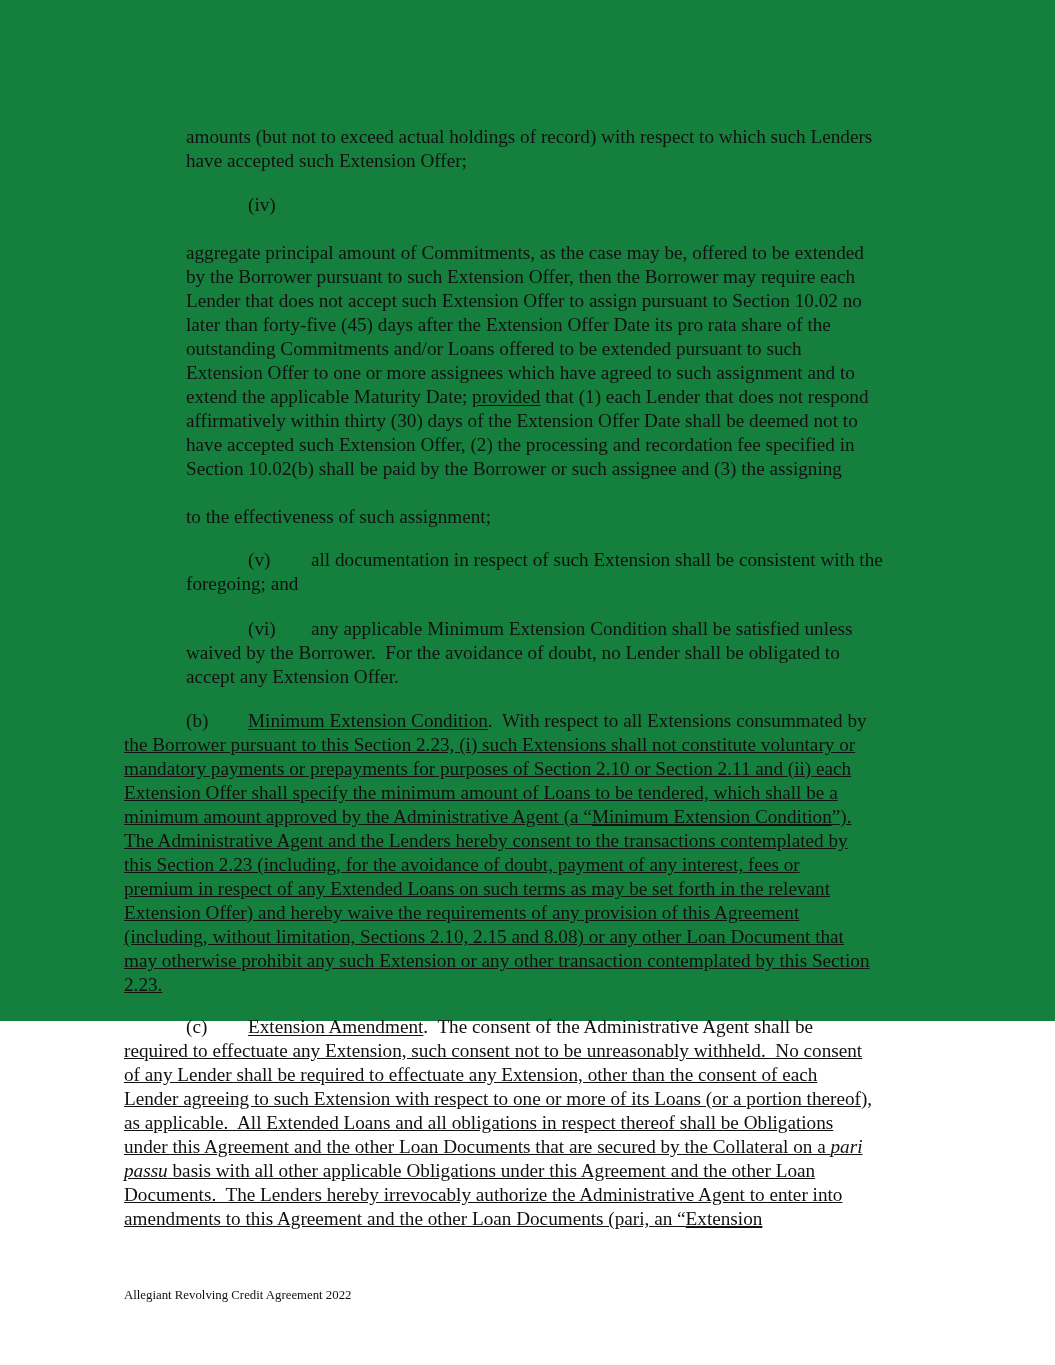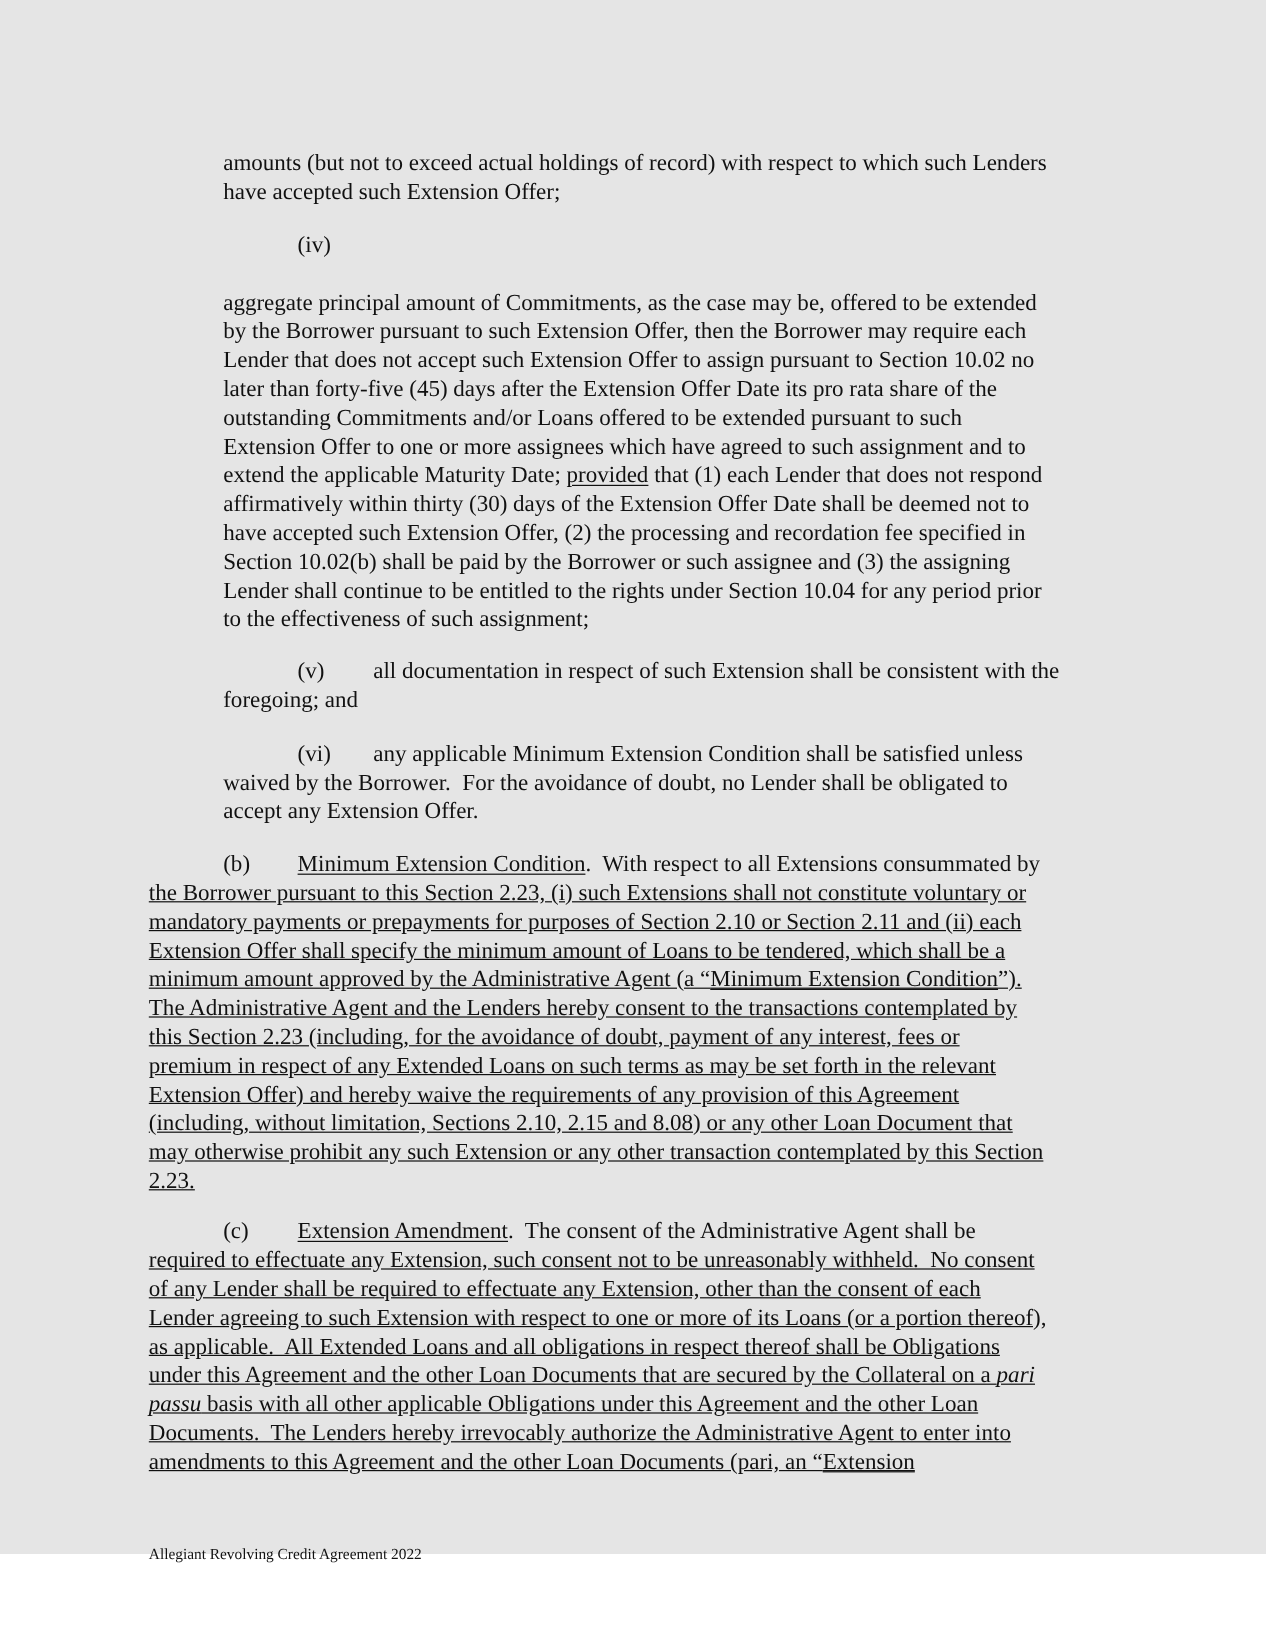--- a/index.html
+++ b/index.html
@@ -1,19 +1,19 @@
 <!DOCTYPE html>
 <html><head>
   <meta charset="utf-8">
   <style>
     html, body { margin: 0; padding: 0; background: #ffffff; }
     body { width: 1055px; height: 1365px; position: relative; overflow: hidden; }
     .page {
-      position: absolute; left: 0; top: 0; width: 1055px; height: 1295px;
-      background: #e5e5e5; color: #111111;
+      position: absolute; left: 0; top: 0; width: 1055px; height: 1021px;
+      background: #15803d; color: #111111;
       font-family: "Liberation Serif", "DejaVu Serif", serif;
       font-size: 19.2px;
       text-align: center;
     }
     .line {
       position: absolute; white-space: pre; line-height: 24px; height: 24px;
     }
     .ind1 { left: 186px; }
     .ind0 { left: 124px; text-decoration: underline; }
     .num1 { left: 248px; }
@@ -36,21 +36,20 @@
   <div class="line ind1" style="top:241px">aggregate principal amount of Commitments, as the case may be, offered to be extended</div>
   <div class="line ind1" style="top:265px">by the Borrower pursuant to such Extension Offer, then the Borrower may require each</div>
   <div class="line ind1" style="top:289px">Lender that does not accept such Extension Offer to assign pursuant to Section 10.02 no</div>
   <div class="line ind1" style="top:313px">later than forty-five (45) days after the Extension Offer Date its pro rata share of the</div>
   <div class="line ind1" style="top:337px">outstanding Commitments and/or Loans offered to be extended pursuant to such</div>
   <div class="line ind1" style="top:361px">Extension Offer to one or more assignees which have agreed to such assignment and to</div>
   <div class="line ind1" style="top:385px"><span>extend the applicable Maturity Date; </span><span class="u">provided</span><span> that (1) each Lender that does not respond</span></div>
   <div class="line ind1" style="top:409px">affirmatively within thirty (30) days of the Extension Offer Date shall be deemed not to</div>
   <div class="line ind1" style="top:433px">have accepted such Extension Offer, (2) the processing and recordation fee specified in</div>
   <div class="line ind1" style="top:457px">Section 10.02(b) shall be paid by the Borrower or such assignee and (3) the assigning</div>
-  <div class="line ind1" style="top:481px">Lender shall continue to be entitled to the rights under Section 10.04 for any period prior</div>
   <div class="line ind1" style="top:505px">to the effectiveness of such assignment;</div>
 
   <div class="line num1" style="top:548px">(v)</div>
   <div class="line tab1" style="top:548px">all documentation in respect of such Extension shall be consistent with the</div>
   <div class="line ind1" style="top:572px">foregoing; and</div>
 
   <div class="line num1" style="top:617px">(vi)</div>
   <div class="line tab1" style="top:617px">any applicable Minimum Extension Condition shall be satisfied unless</div>
   <div class="line ind1" style="top:641px">waived by the Borrower.  For the avoidance of doubt, no Lender shall be obligated to</div>
   <div class="line ind1" style="top:665px">accept any Extension Offer.</div>

